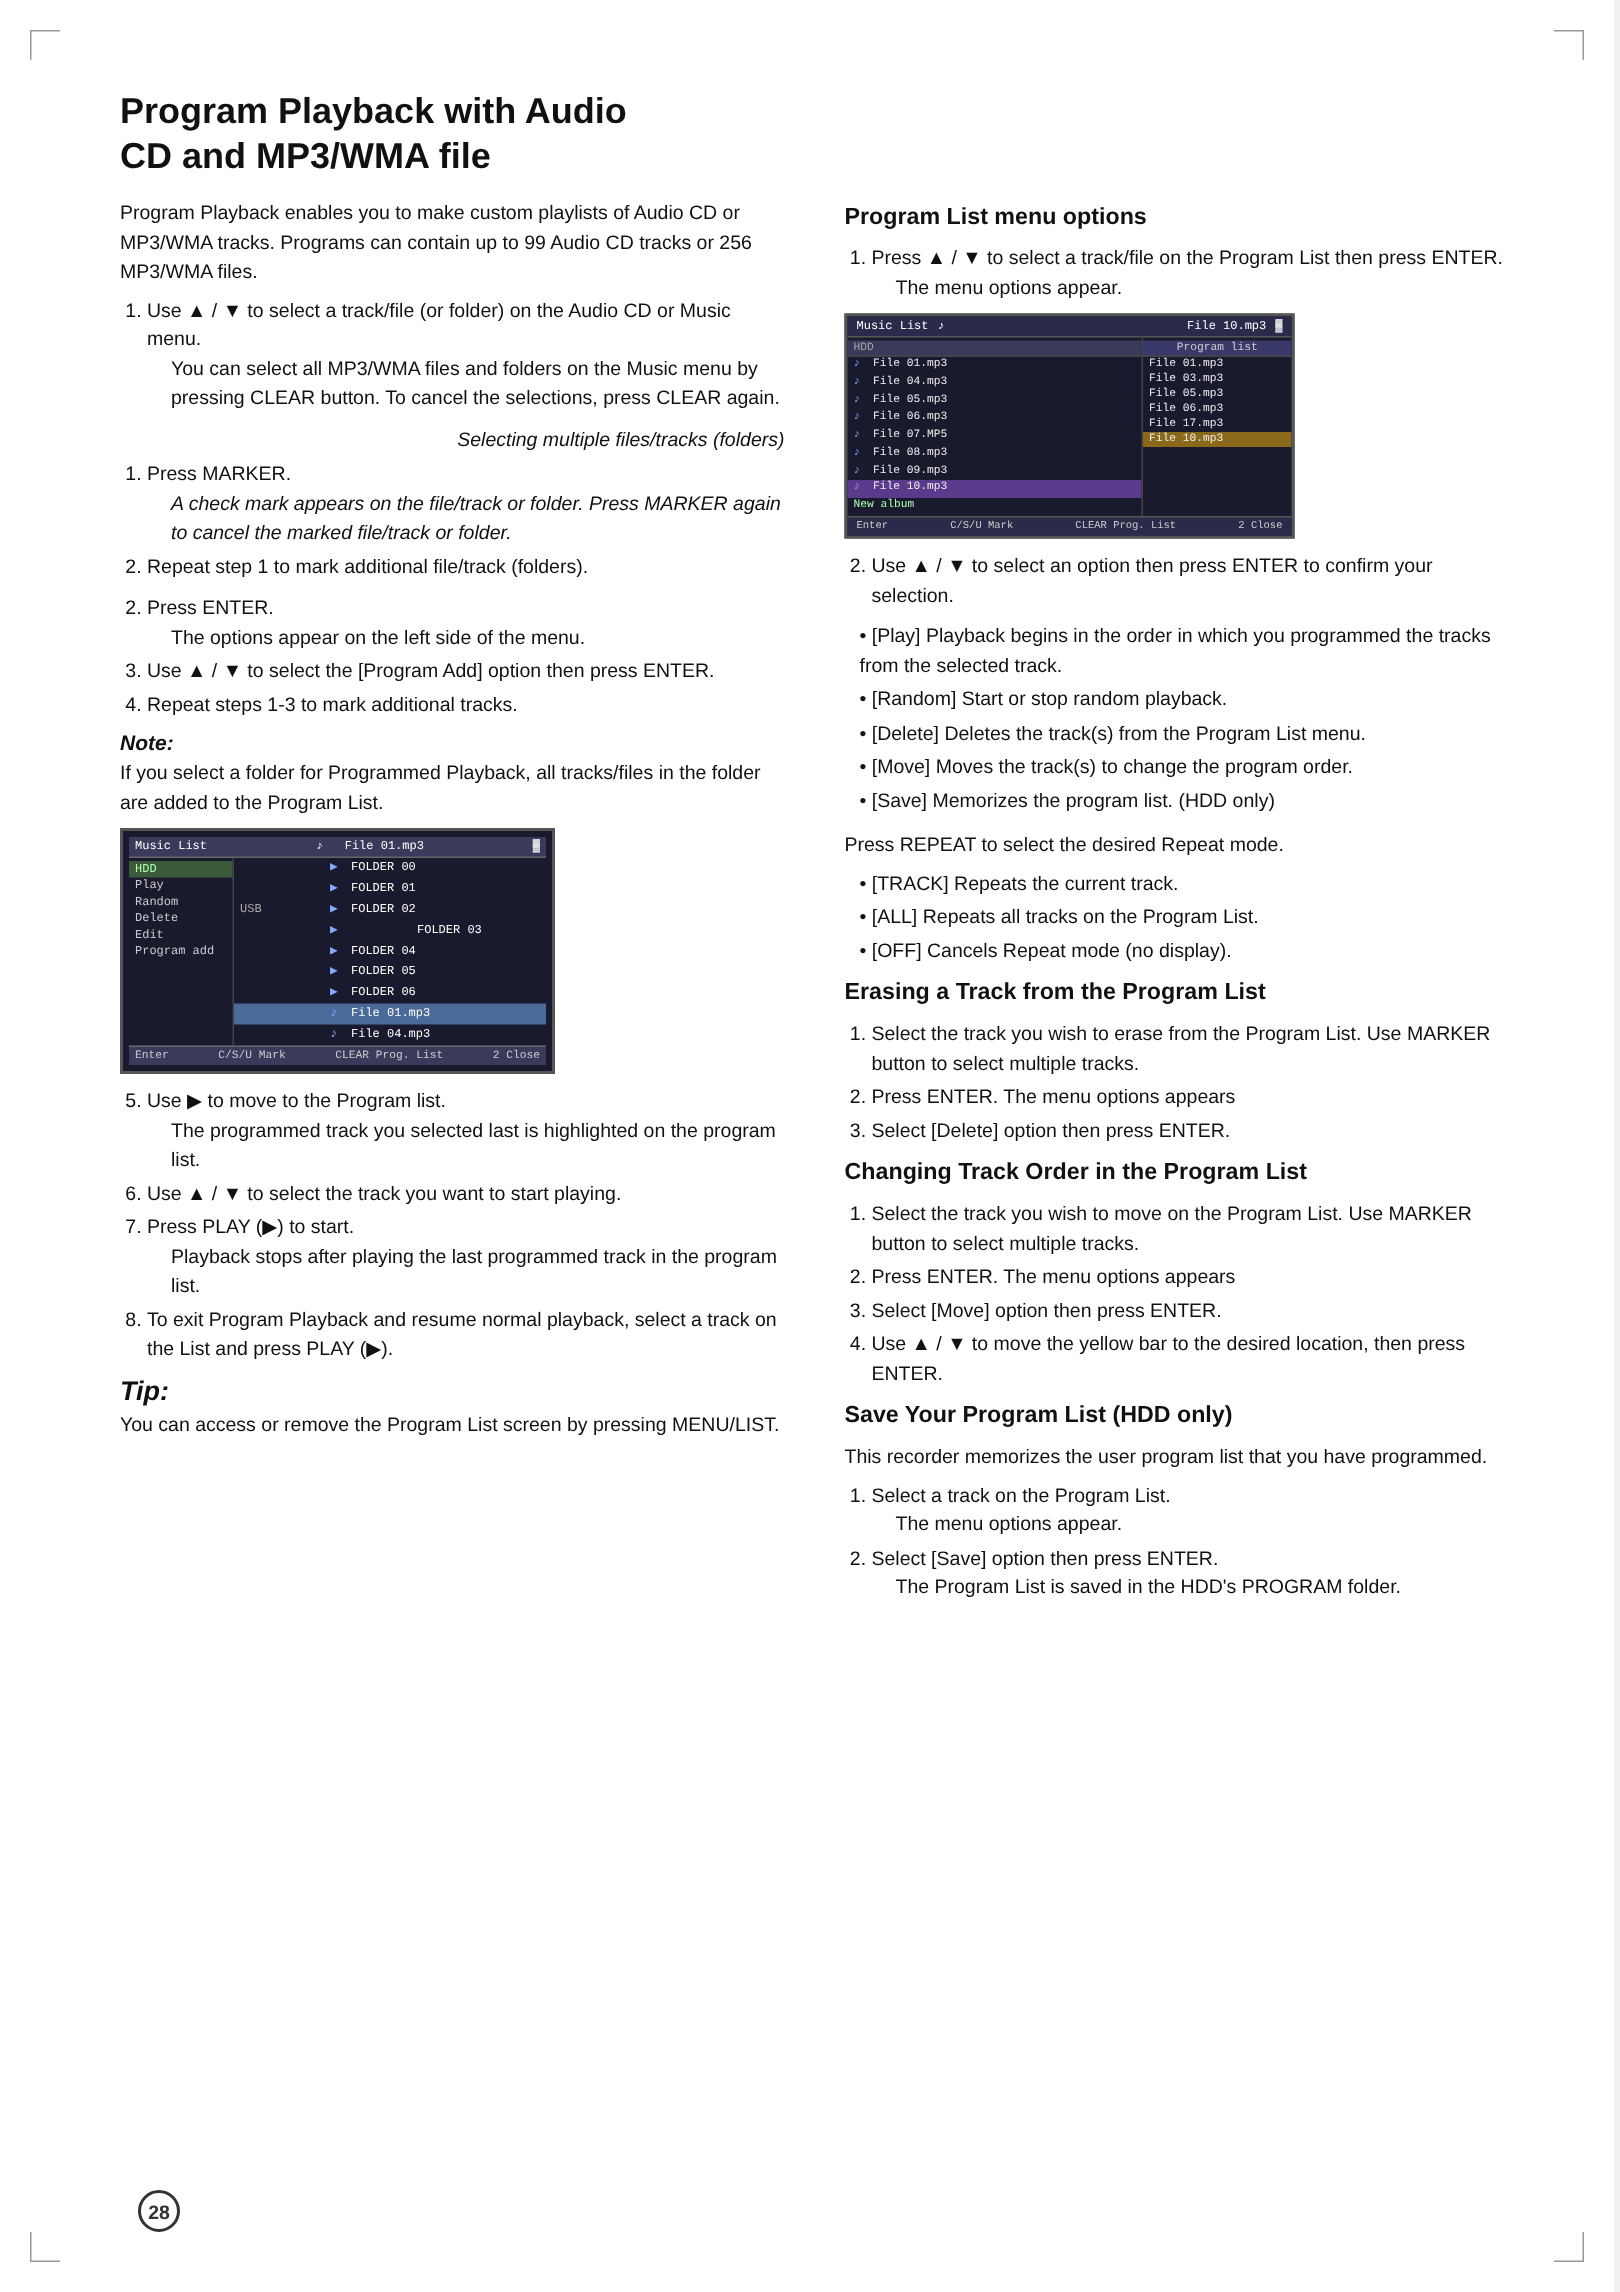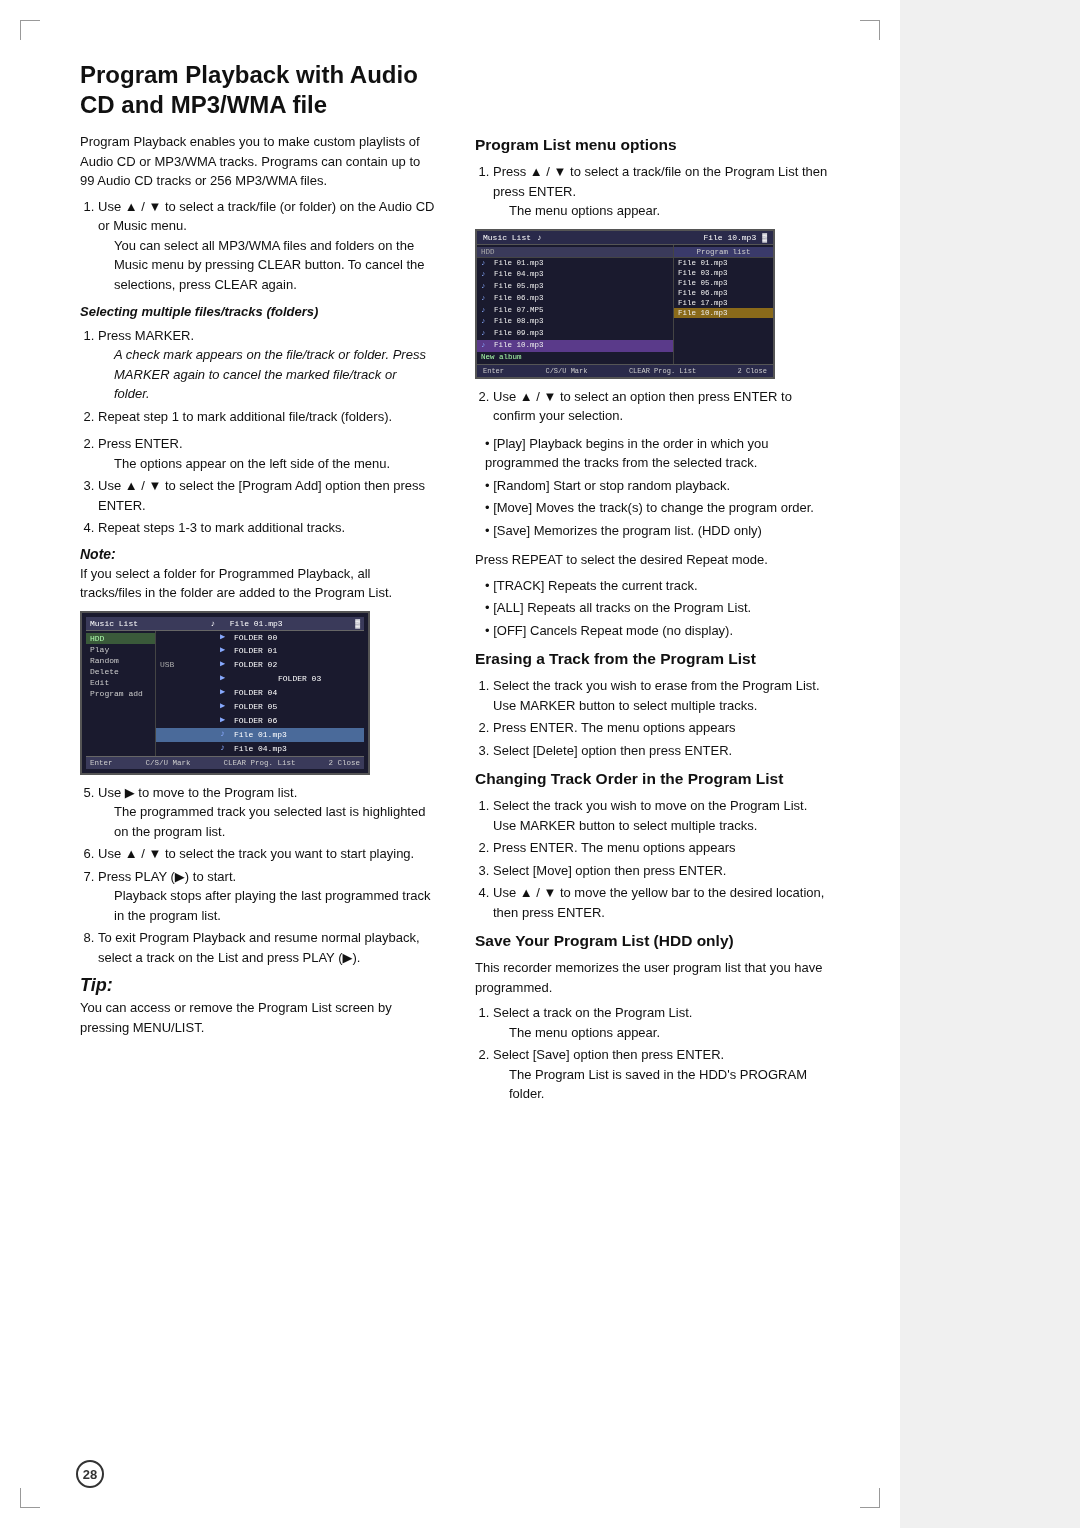--- a/index.html
+++ b/index.html
@@ -6,21 +6,21 @@
     body {
       width: 1080px;
       min-height: 1528px;
       background: #f0f0f0;
       font-family: Arial, Helvetica, sans-serif;
       font-size: 13.5px;
       color: #111;
       position: relative;
     }
     .page {
-      width: 900px;
+      width: 1076px;
       min-height: 1528px;
       background: #fff;
       padding: 60px 70px 60px 80px;
       position: relative;
     }
     
     .corner-mark {
       position: absolute;
       width: 20px;
       height: 20px;
@@ -82,21 +82,22 @@
     }
     ul.bullet-square {
       list-style-type: none;
       padding-left: 10px;
     }
     ul.bullet-square li::before {
       content: "• ";
     }
     .italic-bold {
       font-style: italic;
-      font-weight: bold;
+      font-weight: normal;
+      text-align: right;
     }
     .italic {
       font-style: italic;
     }
     .note-label {
       font-weight: 900;
       font-style: italic;
       font-size: 14px;
     }
     .tip-label {
@@ -231,21 +232,21 @@
       display: flex;
       justify-content: space-between;
       padding: 2px 6px;
       font-size: 7px;
       color: #ccc;
       border-top: 1px solid #555;
     }
     .page-num-circle {
       position: absolute;
       bottom: 40px;
-      left: 76px;
+      left: 92px;
       width: 28px;
       height: 28px;
       border-radius: 50%;
       border: 2px solid #333;
       display: flex;
       align-items: center;
       justify-content: center;
       font-size: 13px;
       font-weight: bold;
       color: #333;
@@ -508,20 +509,21 @@
 
       <ol start="2">
         <li>
           <span>Use ▲ / ▼ to select an option then press ENTER to confirm your selection.</span>
         </li>
       </ol>
 
       <ul class="bullet-square" id="plm-bullets-list">
           <li>[Play] Playback begins in the order in which you programmed the tracks from the selected track.</li>
           <li>[Random] Start or stop random playback.</li>
+          <li>[Delete] Deletes the track(s) from the Program List menu.</li>
           <li>[Move] Moves the track(s) to change the program order.</li>
           <li>[Save] Memorizes the program list. (HDD only)</li>
         </ul>
 
       <div class="section-divider">
         <p>Press REPEAT to select the desired Repeat mode.</p>
         <ul class="bullet-square" id="repeat-bullets-list">
             <li>[TRACK] Repeats the current track.</li>
             <li>[ALL] Repeats all tracks on the Program List.</li>
             <li>[OFF] Cancels Repeat mode (no display).</li>

